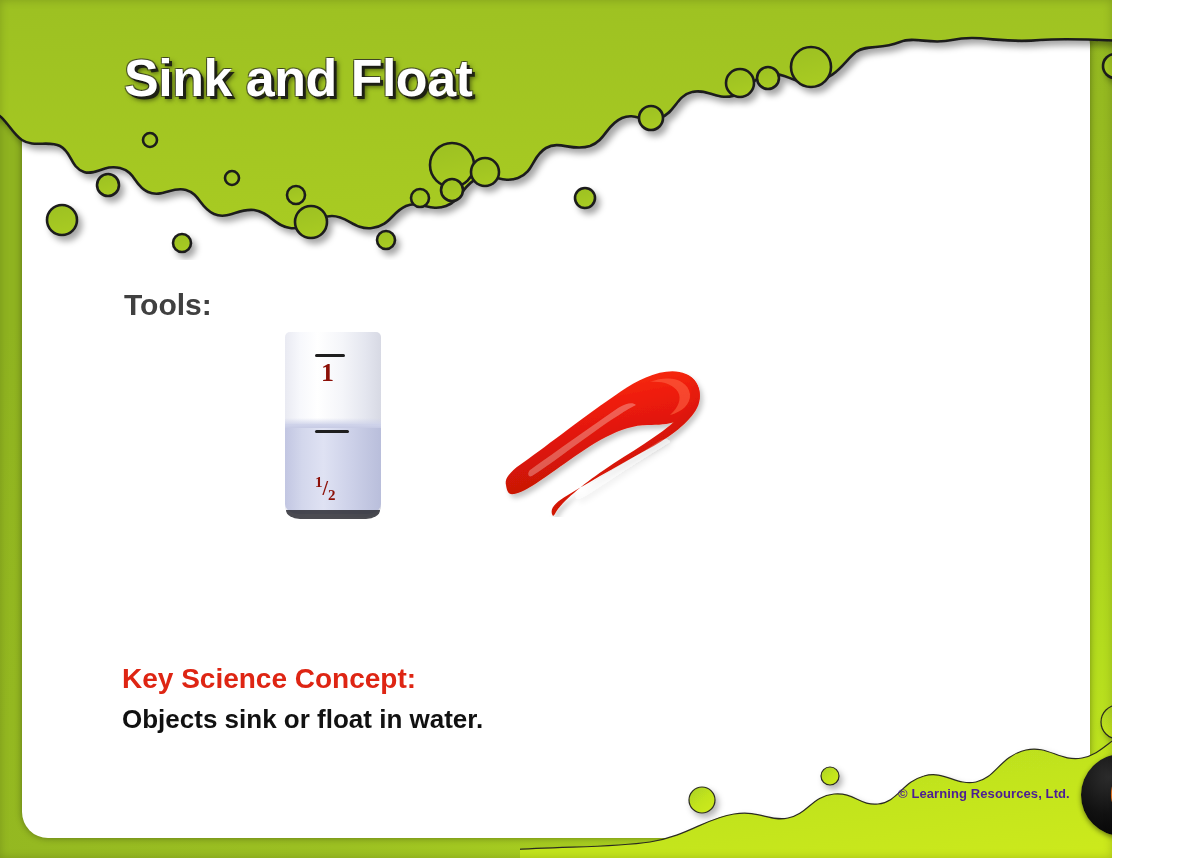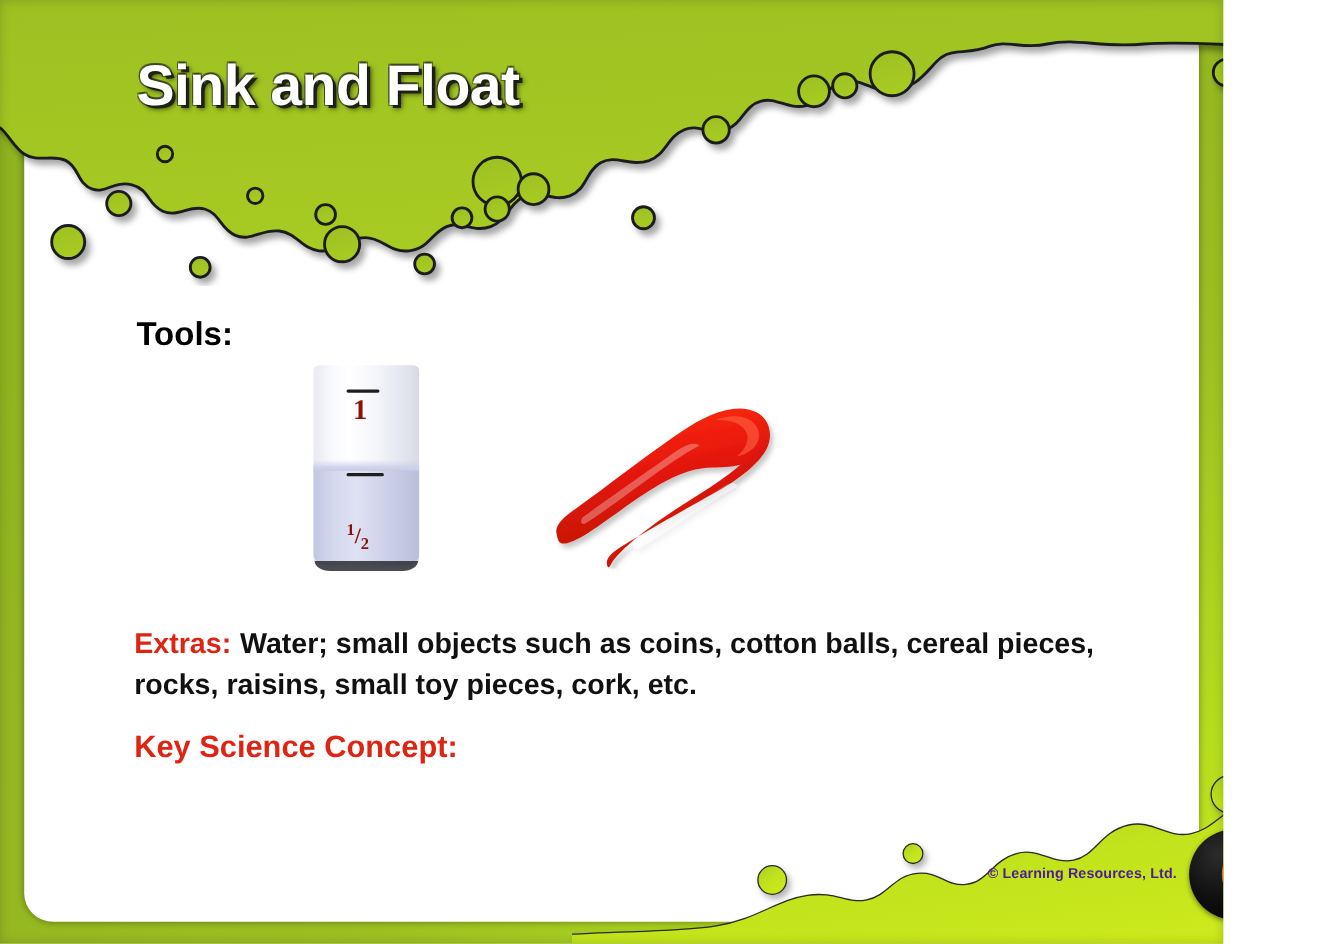--- a/index.html
+++ b/index.html
@@ -54,21 +54,21 @@
       3px 3px 0 rgba(20,20,20,0.85),
       4px 4px 5px rgba(0,0,0,0.55),
       -1px -1px 0 rgba(40,40,40,0.55),
       1px -1px 0 rgba(40,40,40,0.55),
       -1px 1px 0 rgba(40,40,40,0.55);
     white-space:nowrap;
   }
 
   #tools-label{
     position:absolute;left:124px;top:288px;
-    font-size:30px;font-weight:bold;color:#000000;
+    font-size:30px;font-weight:bold;color:#404040;
   }
 
   
   #cup{
     position:absolute;left:285px;top:332px;width:96px;height:185px;
   }
   #cup-body{
     position:absolute;inset:0;
     background:linear-gradient(to right,
       #e9eaf2 0%, #f7f8fc 16%, #ffffff 34%, #f4f5f9 60%, #e4e6ef 84%, #d7d9e4 100%);
@@ -322,23 +322,23 @@
         C 178,56 182,47 178,40 C 173,32 162,29 150,30 Z"></path>
       <path fill="#FFFFFF" opacity="0.30" d="
         M 30,118 C 58,98 92,74 118,56 C 126,51 133,50 136,53
         C 128,57 112,67 94,80 C 70,97 44,117 32,124 C 28,126 27,121 30,118 Z"></path>
       <path fill="#FFFFFF" opacity="0.22" d="
         M 78,140 C 104,124 136,104 158,90 C 164,86 169,87 170,90
         C 160,96 138,110 116,124 C 96,137 82,147 78,147 C 75,147 75,142 78,140 Z"></path>
     </g>
   </svg>
 
-  <div id="extras"><span class="lbl">Extras:</span><span>Water; small objects such as coins, cotton balls, cereal pieces, rocks, raisins, small toy pieces, cork, etc.</span></div>
 
   <div id="ksc-label">Key Science Concept:</div>
+  <div id="ksc-text">Objects sink or float in water.</div>
 
   <div id="copyright">© Learning Resources, Ltd.</div>
 
   <div id="page-badge">
     <span id="page-number">6</span>
   </div>
 
   <div id="edge-shade"></div>
 </div>
 

